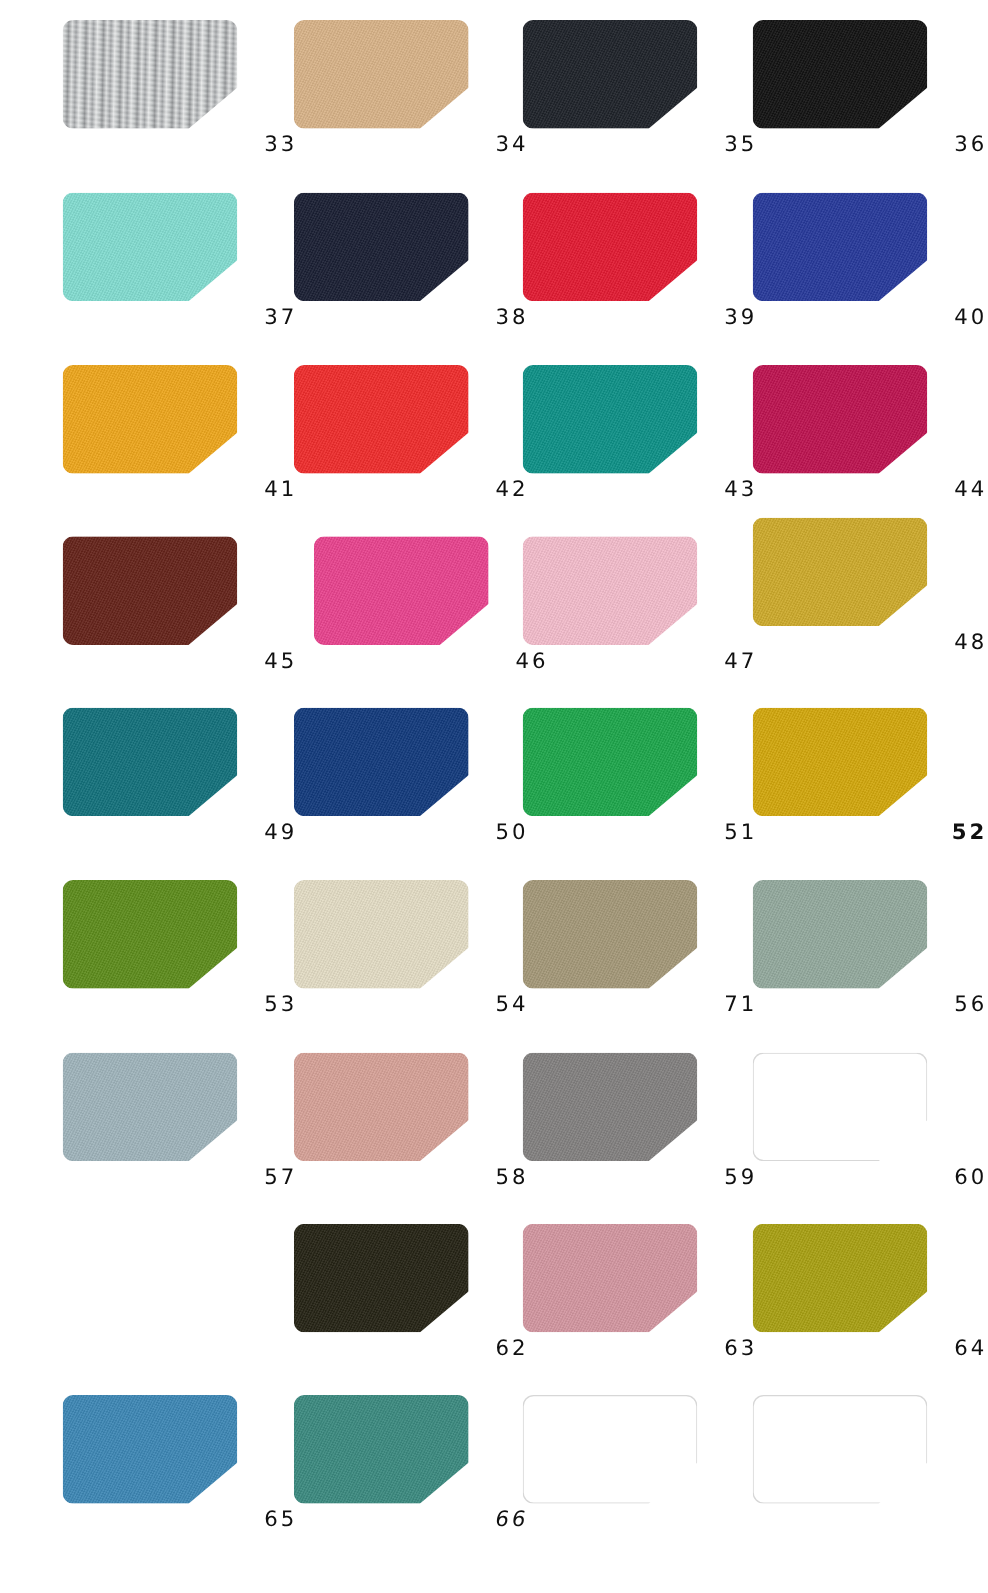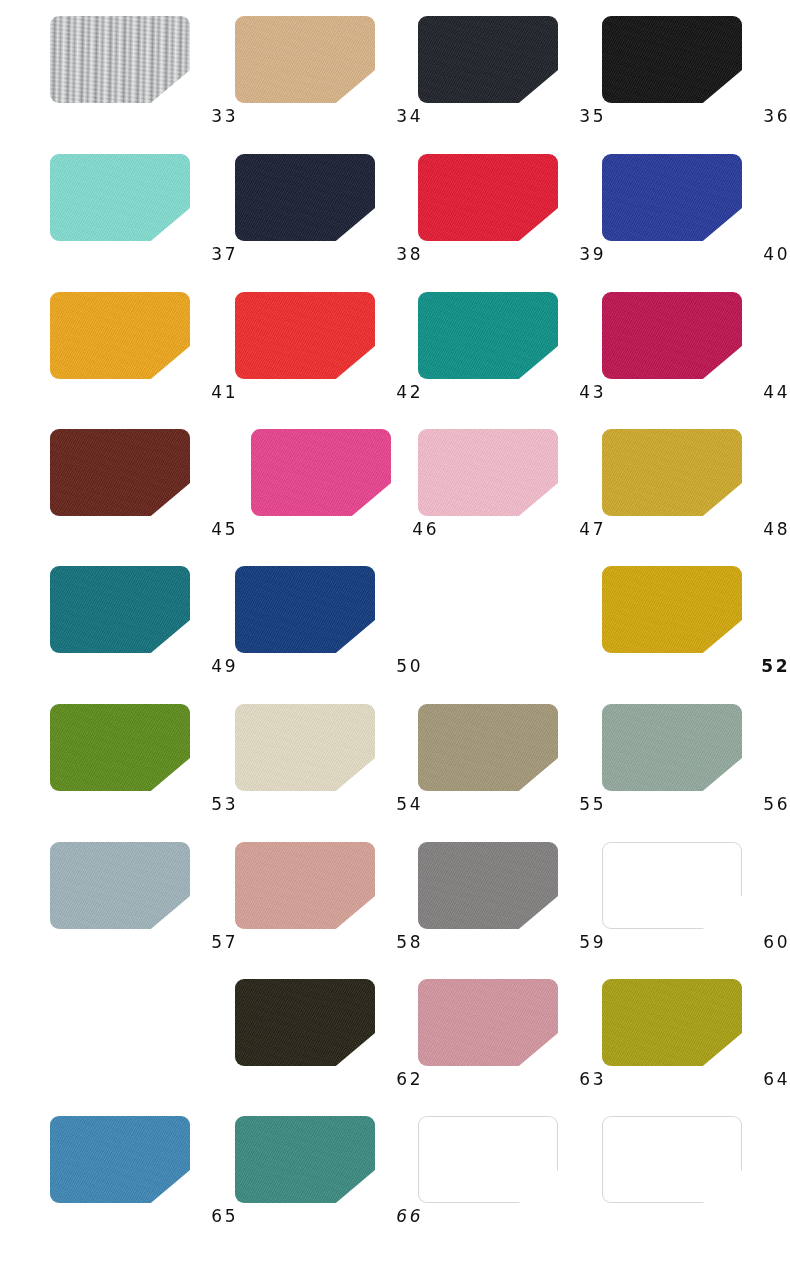--- a/index.html
+++ b/index.html
@@ -153,47 +153,51 @@
       <div class="swatch-number">45</div>
     </div>
     <div class="swatch-cell" style="left: 251px; top: 421px;">
       <div class="swatch-chip" title="hot-pink" style="background-color: rgb(232, 67, 142);"></div>
       <div class="swatch-number">46</div>
     </div>
     <div class="swatch-cell" style="left: 418px; top: 421px;">
       <div class="swatch-chip" title="pale-pink" style="background-color: rgb(243, 188, 203);"></div>
       <div class="swatch-number">47</div>
     </div>
-    <div class="swatch-cell" style="left: 602px; top: 421px;">
+    <div class="swatch-cell" style="left: 602px; top: 406px;">
       <div class="swatch-chip" title="mustard-gold" style="background-color: rgb(205, 170, 43);"></div>
       <div class="swatch-number">48</div>
     </div>
     <div class="swatch-cell" style="left: 50px; top: 558px;">
       <div class="swatch-chip" title="deep-teal" style="background-color: rgb(19, 113, 123);"></div>
       <div class="swatch-number">49</div>
     </div>
     <div class="swatch-cell" style="left: 235px; top: 558px;">
       <div class="swatch-chip" title="navy-blue" style="background-color: rgb(18, 58, 124);"></div>
       <div class="swatch-number">50</div>
     </div>
+    <div class="swatch-cell" style="left: 418px; top: 558px;">
+      <div class="swatch-chip" title="kelly-green" style="background-color: rgb(29, 166, 75);"></div>
+      <div class="swatch-number">51</div>
+    </div>
     <div class="swatch-cell" style="left: 602px; top: 558px; font-weight: bold;">
       <div class="swatch-chip" title="golden-yellow" style="background-color: rgb(210, 167, 12);"></div>
       <div class="swatch-number">52</div>
     </div>
     <div class="swatch-cell" style="left: 50px; top: 696px;">
       <div class="swatch-chip" title="olive-green" style="background-color: rgb(93, 140, 28);"></div>
       <div class="swatch-number">53</div>
     </div>
     <div class="swatch-cell" style="left: 235px; top: 696px;">
       <div class="swatch-chip" title="ecru-cream" style="background-color: rgb(227, 220, 196);"></div>
       <div class="swatch-number">54</div>
     </div>
     <div class="swatch-cell" style="left: 418px; top: 696px;">
       <div class="swatch-chip" title="khaki-taupe" style="background-color: rgb(164, 152, 120);"></div>
-      <div class="swatch-number">55</div>
+      <div class="swatch-number">71</div>
     </div>
     <div class="swatch-cell" style="left: 602px; top: 696px; text-decoration: underline;">
       <div class="swatch-chip" title="sage-grey-green" style="background-color: rgb(147, 169, 157);"></div>
       <div class="swatch-number">56</div>
     </div>
     <div class="swatch-cell" style="left: 50px; top: 834px;">
       <div class="swatch-chip" title="dusty-blue-grey" style="background-color: rgb(159, 180, 187);"></div>
       <div class="swatch-number">57</div>
     </div>
     <div class="swatch-cell" style="left: 235px; top: 834px;">

